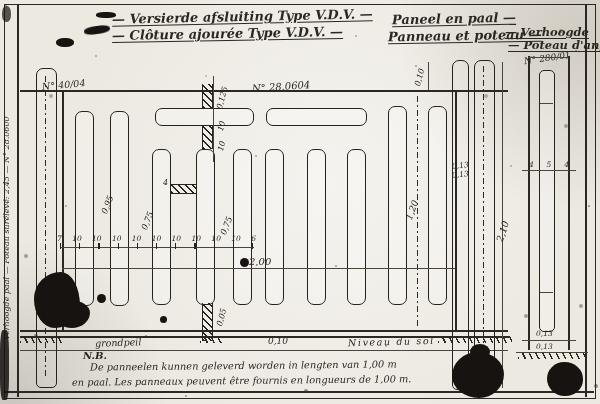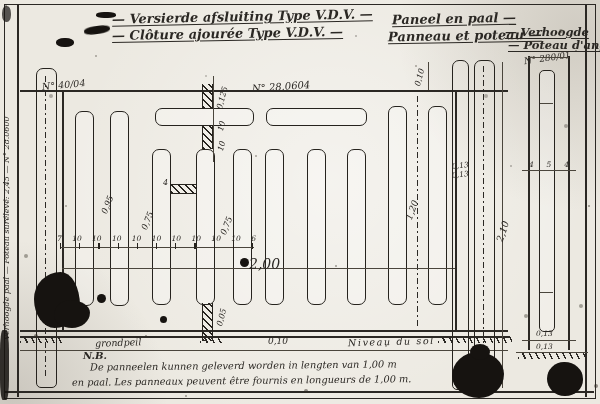--- a/index.html
+++ b/index.html
@@ -115,21 +115,21 @@
     <span>10</span>
     <span>10</span>
     <span>10</span>
     <span>10</span>
     <span>10</span>
     <span>10</span>
     <span>6</span>
   </div>
 
   <div class="hline thin" style="left:62px;top:268px;width:393px;height:1px;"></div>
-  <div class="lbl" style="left:249px;top:257px;font-size:14px;">2,00</div>
+  <div class="lbl" style="left:249px;top:257px;font-size:10px;">2,00</div>
 
   <div class="post" style="left:452px;top:60px;width:15px;height:328px;"></div>
   <div class="post" style="left:474px;top:60px;width:19px;height:328px;"></div>
   <div class="dashv" style="left:483px;top:66px;height:318px;"></div>
   <div class="vline thin" style="left:502px;top:62px;height:326px;width:1px;"></div>
   <div class="lbl rot" style="left:495px;top:240px;font-size:9.5px;transform:rotate(-72deg);">2,10</div>
   <div class="lbl rot" style="left:414px;top:85px;font-size:8px;transform:rotate(-75deg);">0,10</div>
   <div class="vline thin" style="left:428px;top:62px;height:28px;width:1px;"></div>
   <div class="lbl" style="left:452px;top:162px;font-size:7.5px;transform:rotate(-6deg);">0,13</div>
   <div class="lbl" style="left:452px;top:171px;font-size:7.5px;transform:rotate(-6deg);">0,13</div>

